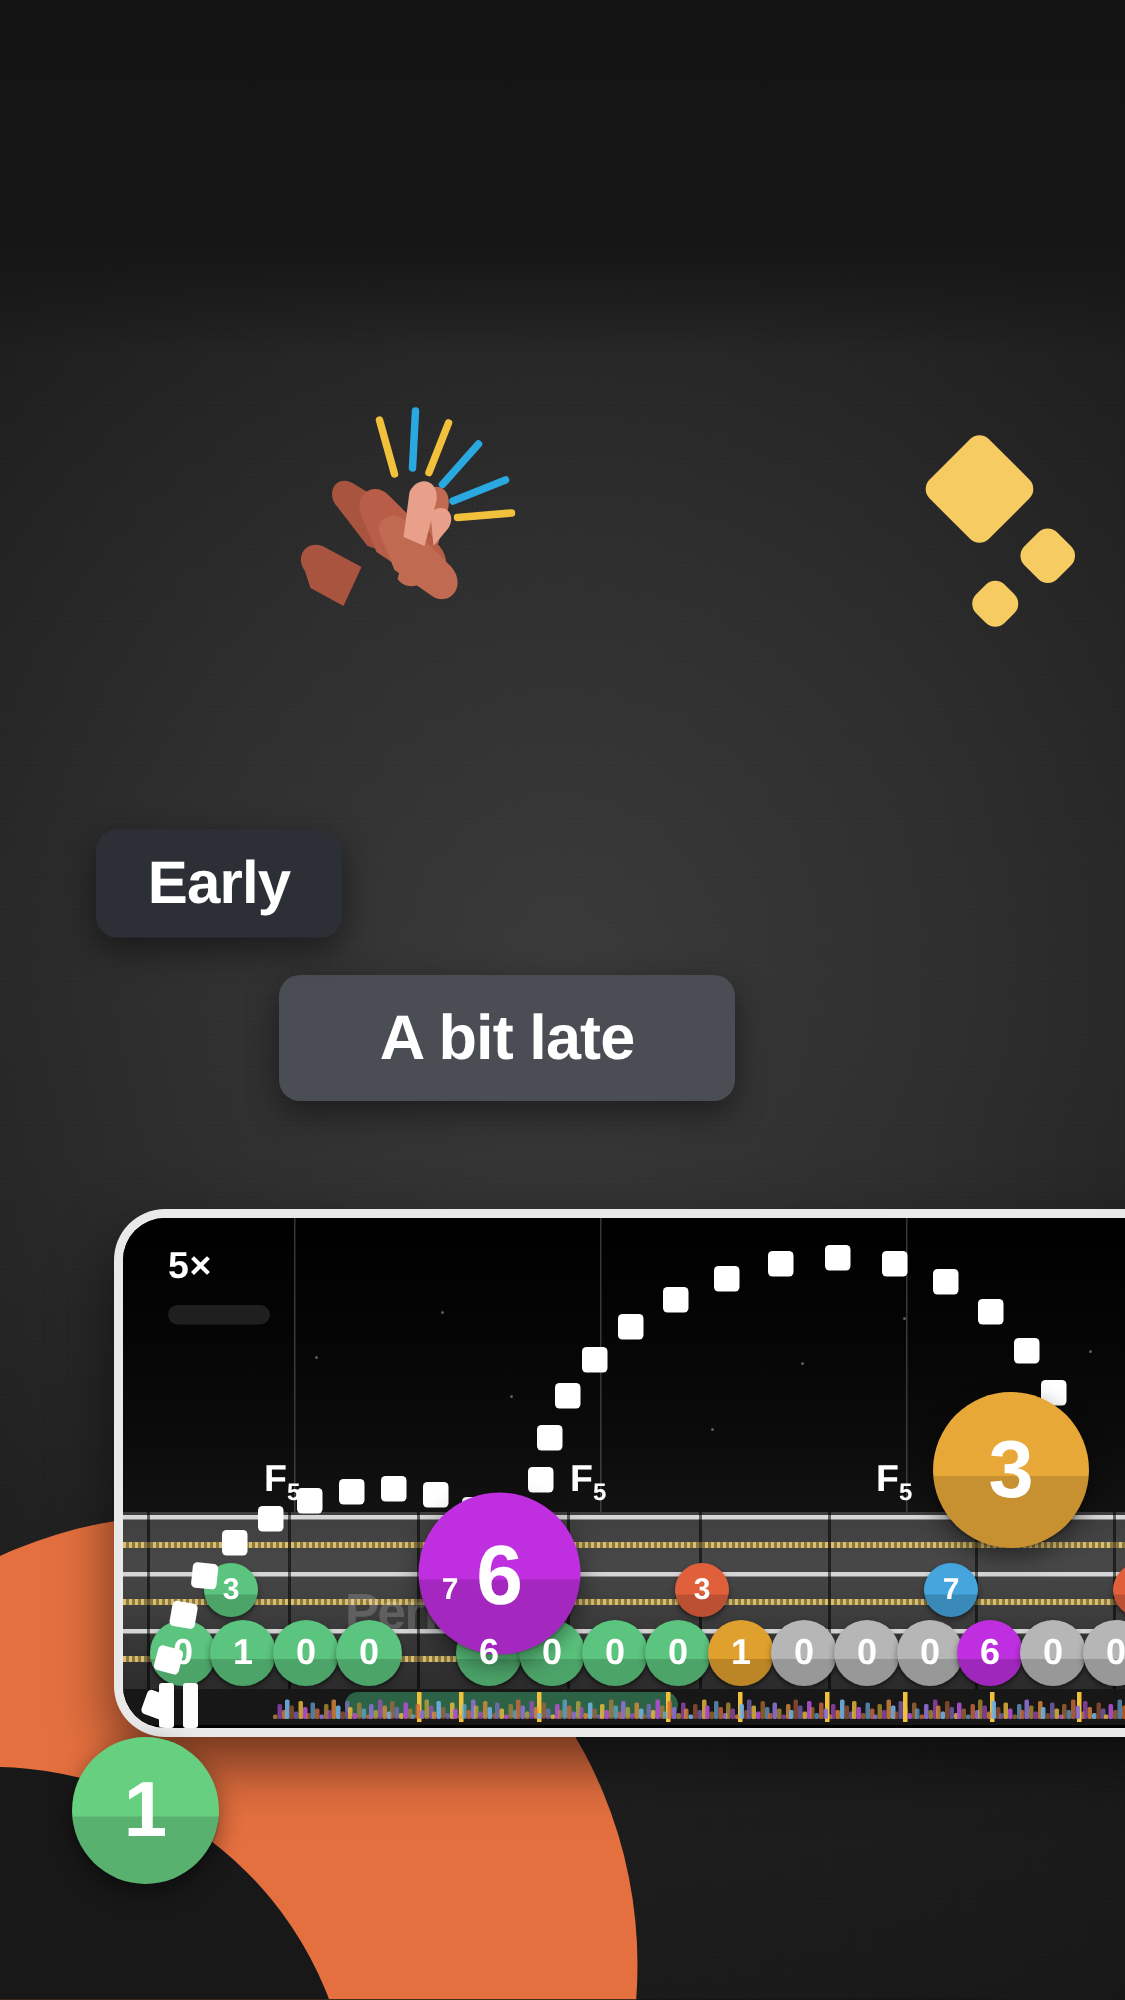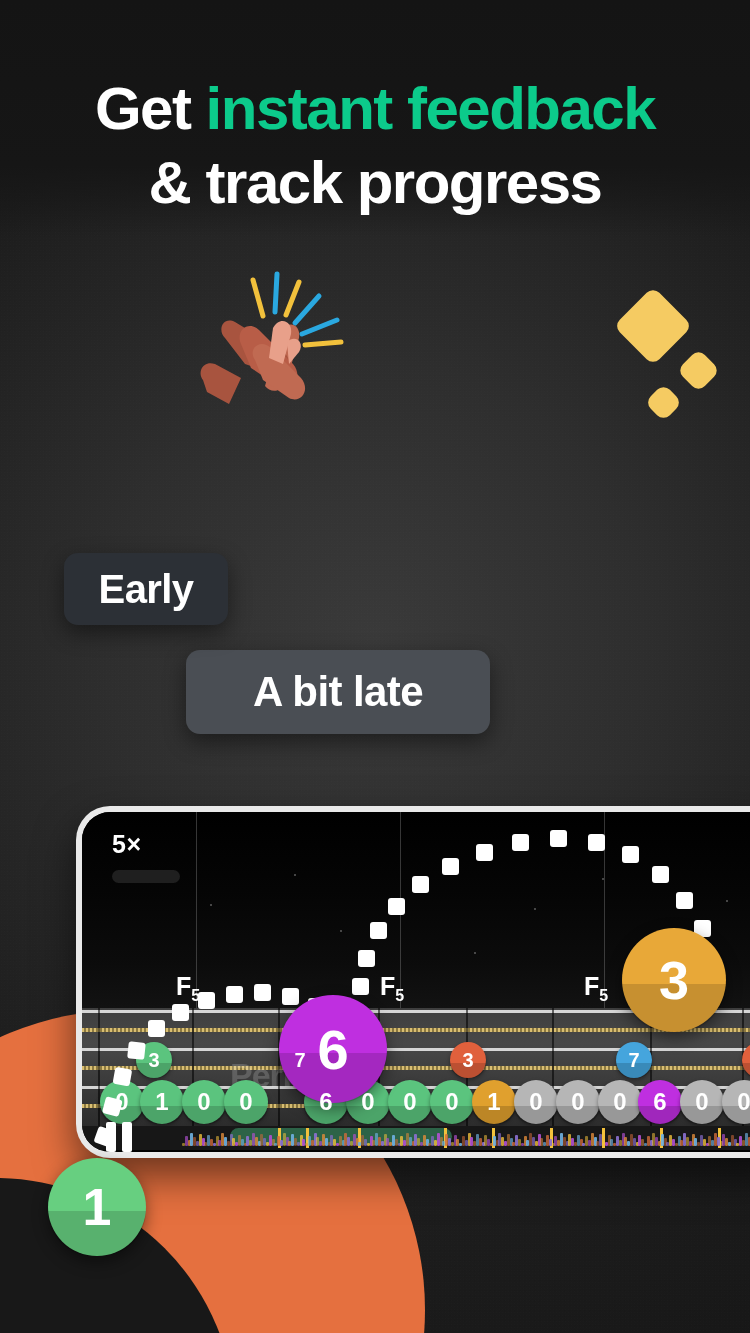--- a/index.html
+++ b/index.html
@@ -165,26 +165,20 @@
     color:rgba(255,255,255,.18); letter-spacing:-1px; white-space:nowrap;
   }
 </style>
 </head>
 <body>
 
 <div id="stage">
   <div id="grain"></div>
   <div id="topband"></div>
 
-  <div id="headline">
-    <div>
-      <span>Get </span><span class="green">instant feedback</span>
-    </div>
-    <div>&amp; track progress</div>
-  </div>
 
   <svg id="clap" viewBox="0 0 190 190">
     <g stroke-linecap="round">
       <line x1="78" y1="48" x2="68" y2="12" stroke="#f2c13c" stroke-width="5"></line>
       <line x1="90" y1="44" x2="92" y2="6" stroke="#2aa8e0" stroke-width="5"></line>
       <line x1="101" y1="47" x2="114" y2="14" stroke="#f2c13c" stroke-width="5"></line>
       <line x1="110" y1="55" x2="134" y2="28" stroke="#2aa8e0" stroke-width="5"></line>
       <line x1="117" y1="66" x2="152" y2="52" stroke="#2aa8e0" stroke-width="5"></line>
       <line x1="120" y1="77" x2="156" y2="74" stroke="#f2c13c" stroke-width="5"></line>
     </g>

